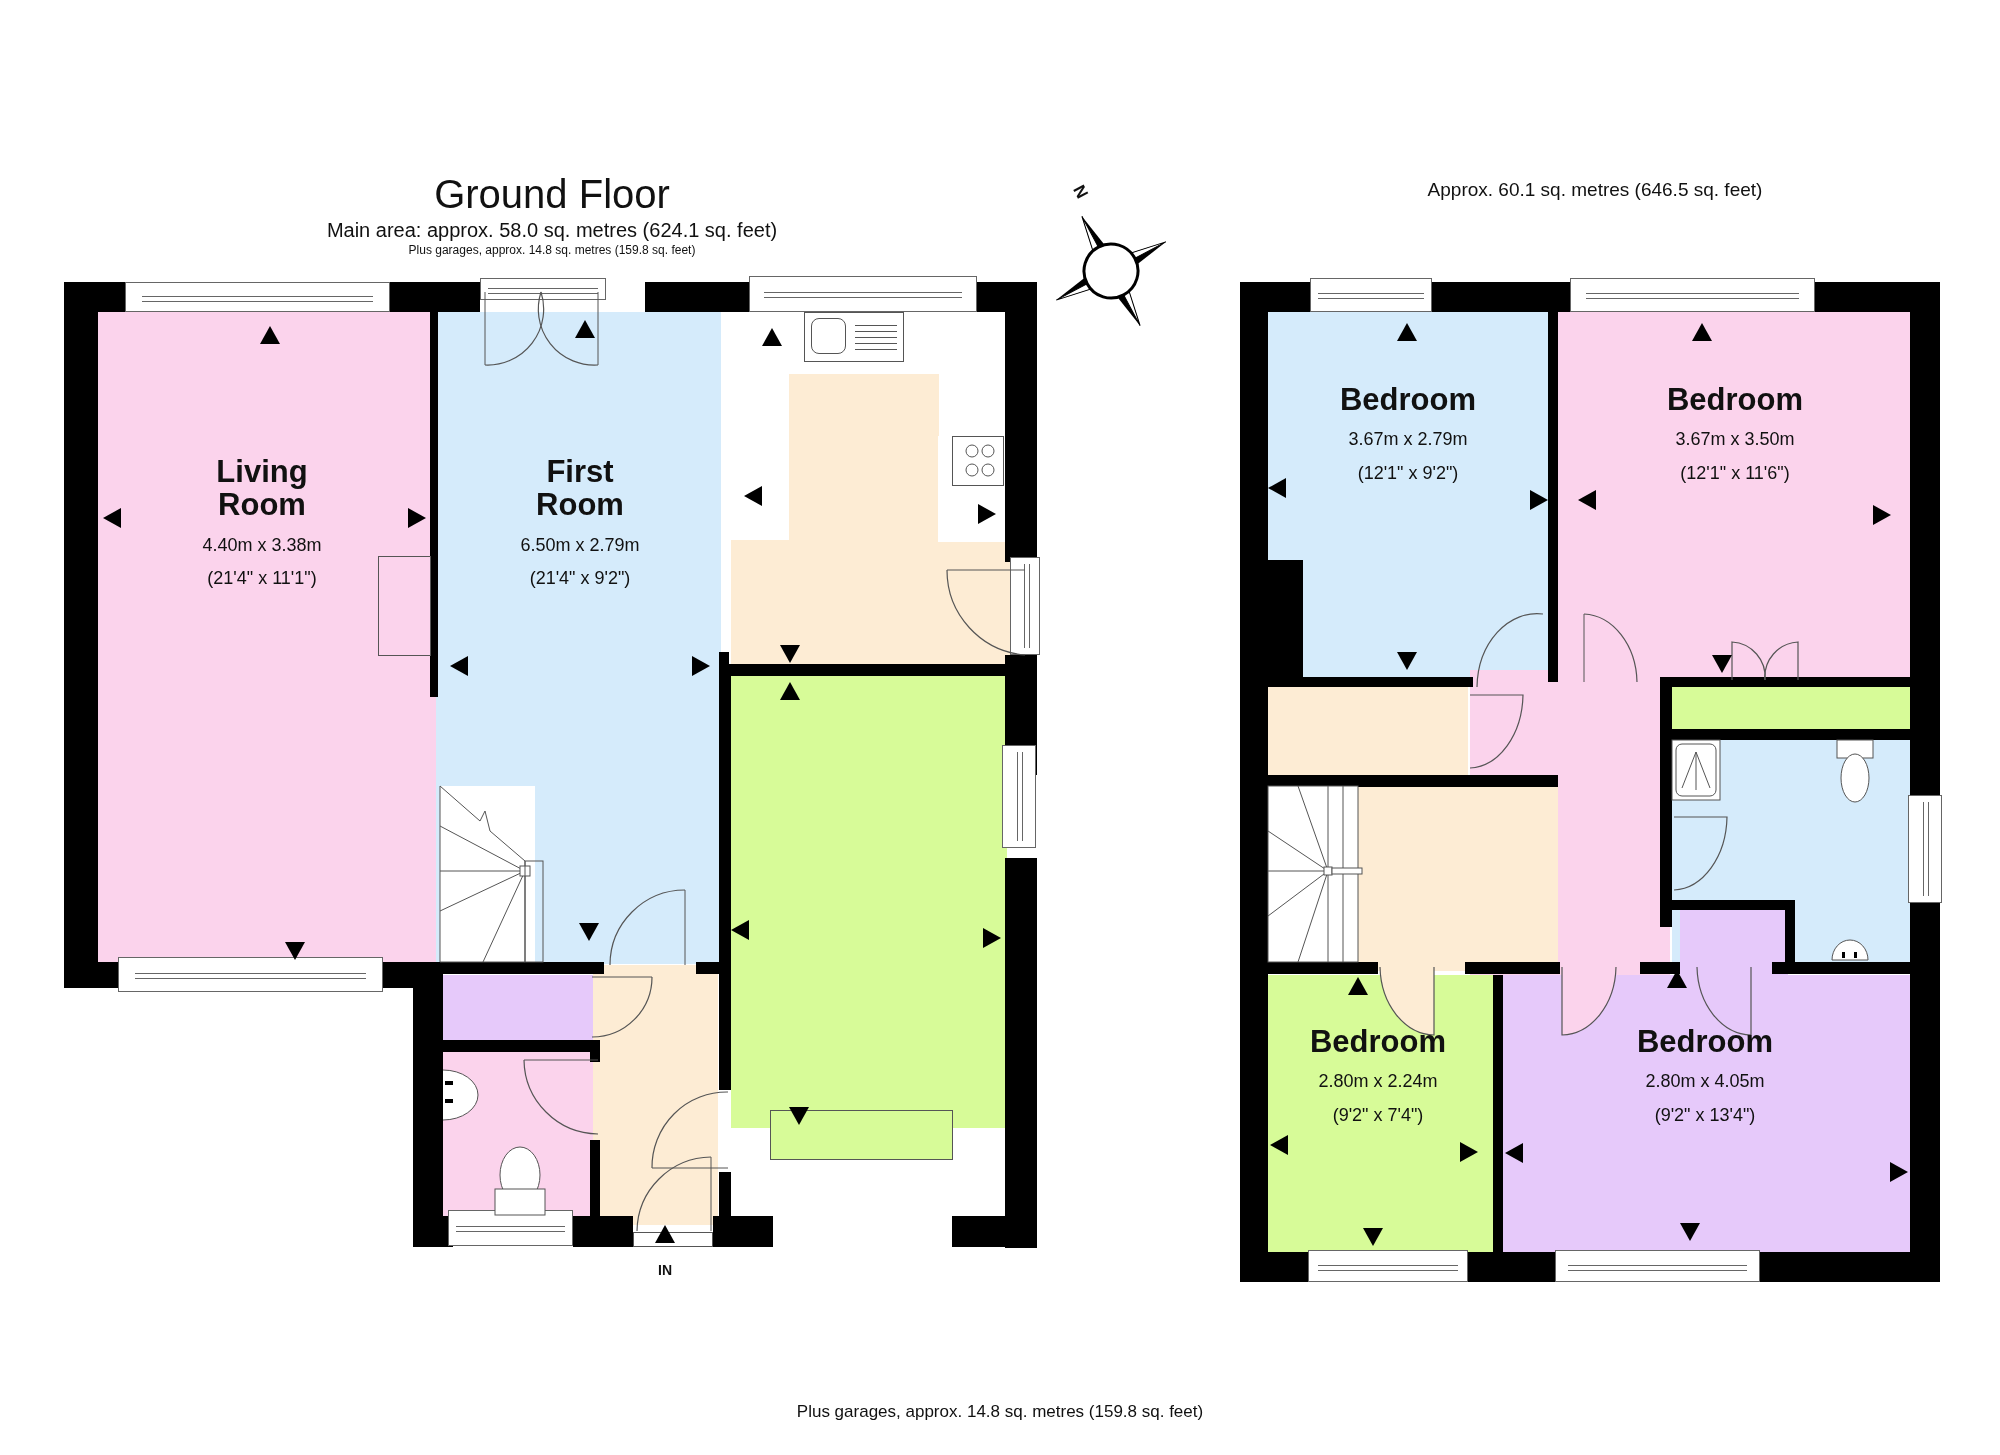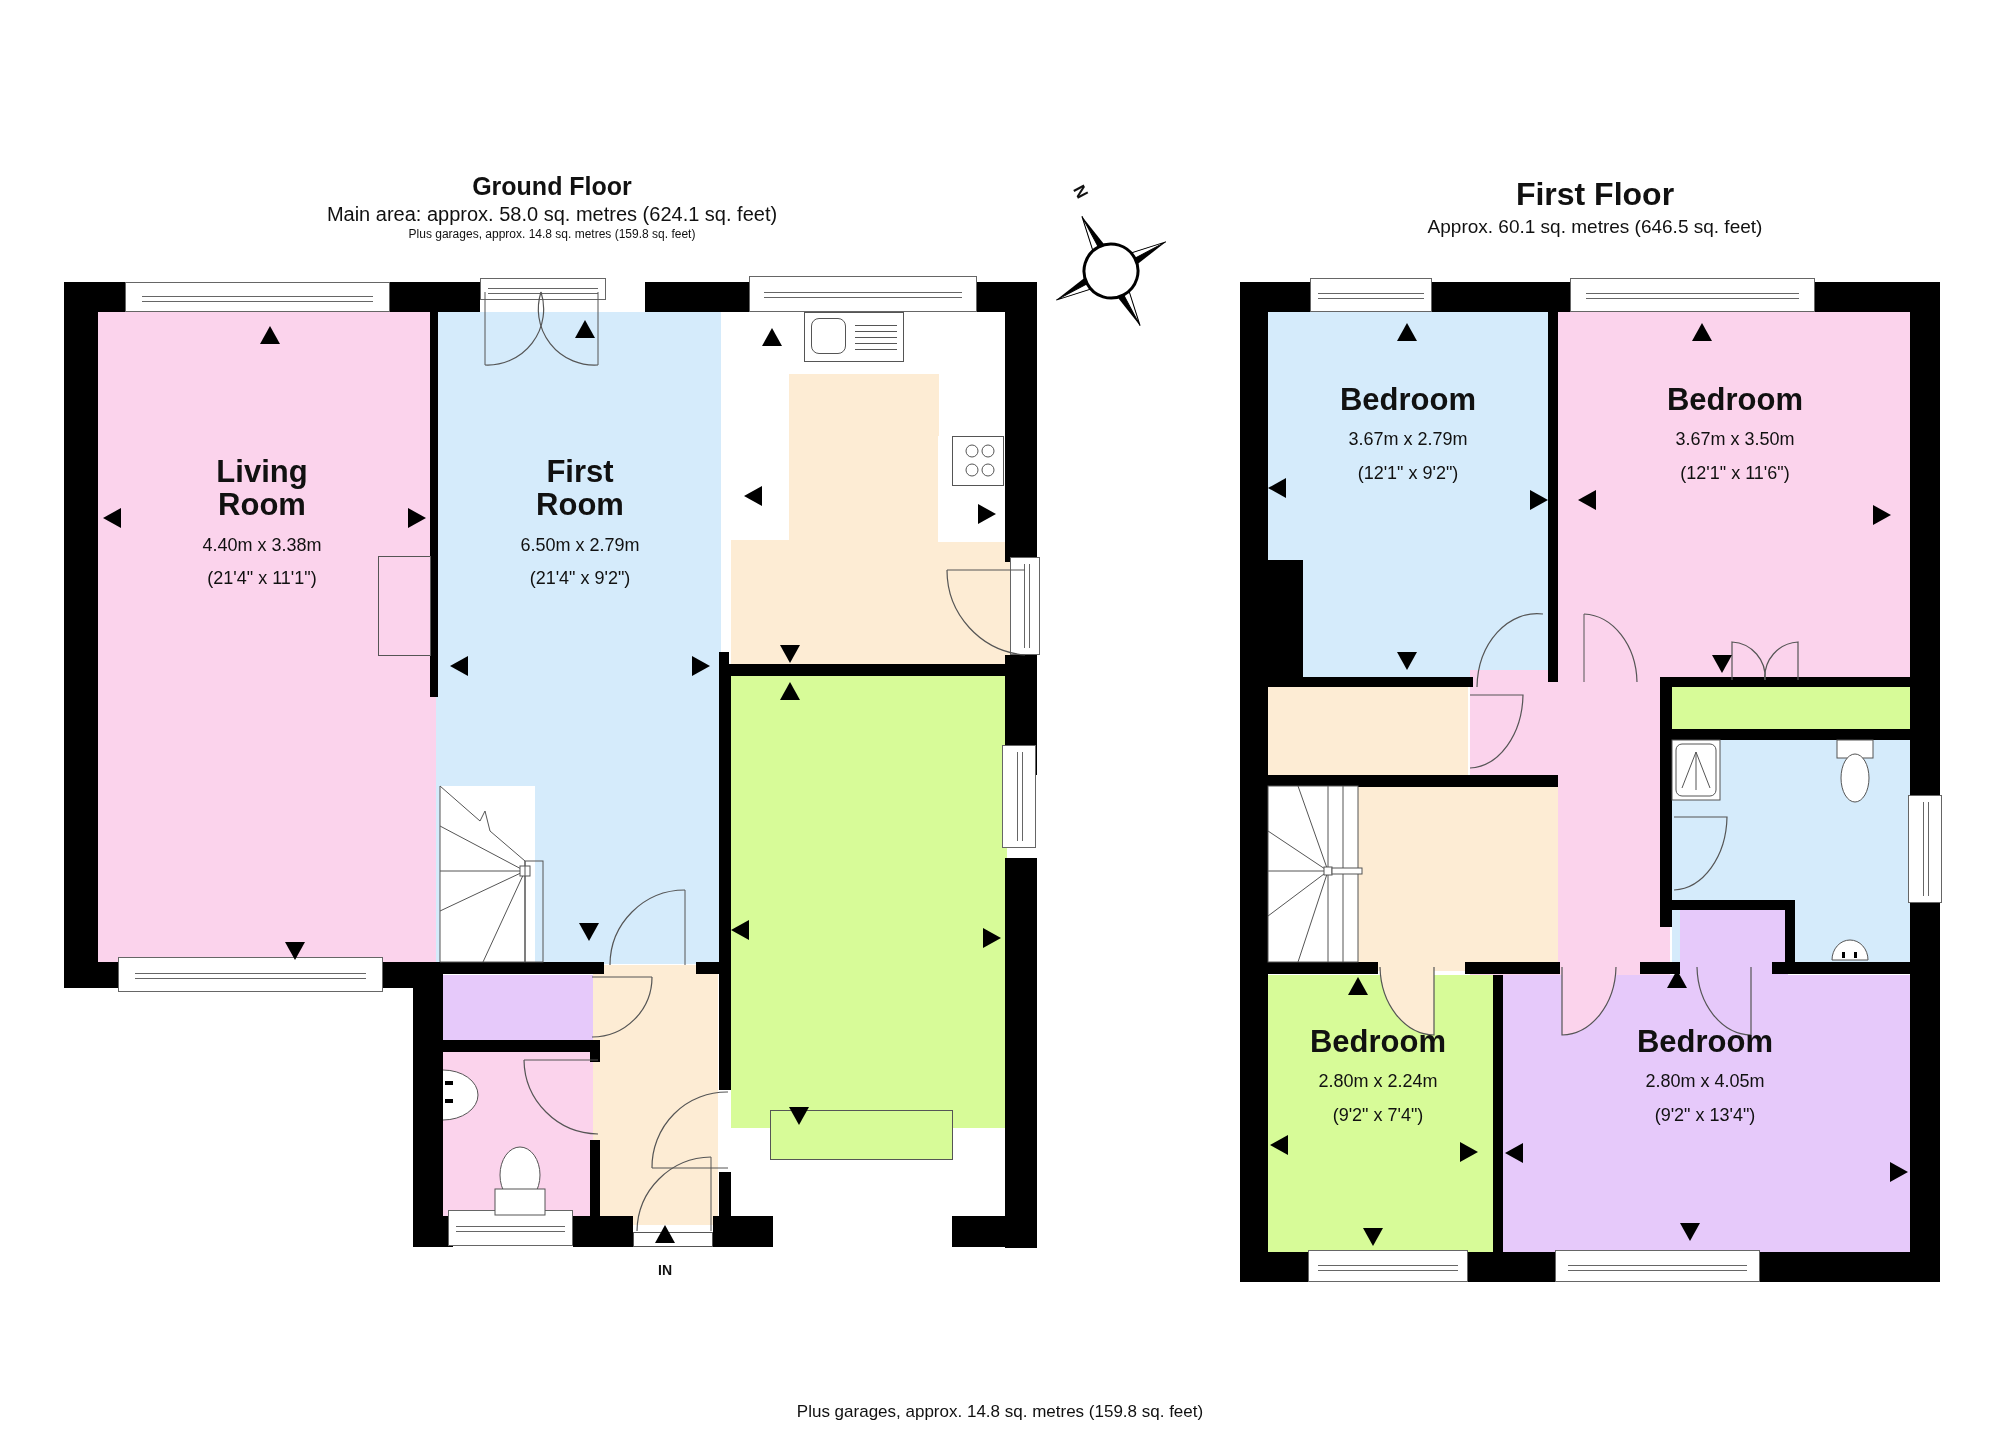--- a/index.html
+++ b/index.html
@@ -26,27 +26,26 @@
   .ad { border-left:10px solid transparent; border-right:10px solid transparent; border-top:18px solid #000; }
   .al { border-top:10px solid transparent; border-bottom:10px solid transparent; border-right:18px solid #000; }
   .ar { border-top:10px solid transparent; border-bottom:10px solid transparent; border-left:18px solid #000; }
   .fixture { position:absolute; background:#fff; border:1.5px solid #555; box-sizing:border-box; }
   svg { position:absolute; overflow:visible; }
 </style>
 </head>
 <body>
 
 <div class="title" style="left:552px; top:172px;">
-  <div style="font-weight:bold; font-size:25px;">Ground Floor</div>
+  <div style="font-weight:normal; font-size:40px;">Ground Floor</div>
   <div style="font-size:20px; margin-top:2px;">Main area: approx. 58.0 sq. metres (624.1 sq. feet)</div>
   <div style="font-size:12px; margin-top:1px;">Plus garages, approx. 14.8 sq. metres (159.8 sq. feet)</div>
 </div>
 
 <div class="title" style="left:1595px; top:176px;">
-  <div style="font-weight:bold; font-size:32px;">First Floor</div>
   <div style="font-size:19px; margin-top:3px;">Approx. 60.1 sq. metres (646.5 sq. feet)</div>
 </div>
 
 <div class="abs" style="left:1040px; top:170px; width:180px; height:160px;">
   <svg width="180" height="160" viewBox="0 0 180 160" style="left:0;top:0;">
     <g transform="translate(71,101) rotate(-28)">
       <polygon points="0,-62 8,-18 -8,-18" fill="#000"></polygon>
       <polygon points="0,-62 -8,-18 0,-18" fill="#fff" stroke="#000" stroke-width="1"></polygon>
       <polygon points="62,0 18,8 18,-8" fill="#000"></polygon>
       <polygon points="62,0 18,-8 18,0" fill="#fff" stroke="#000" stroke-width="1"></polygon>

